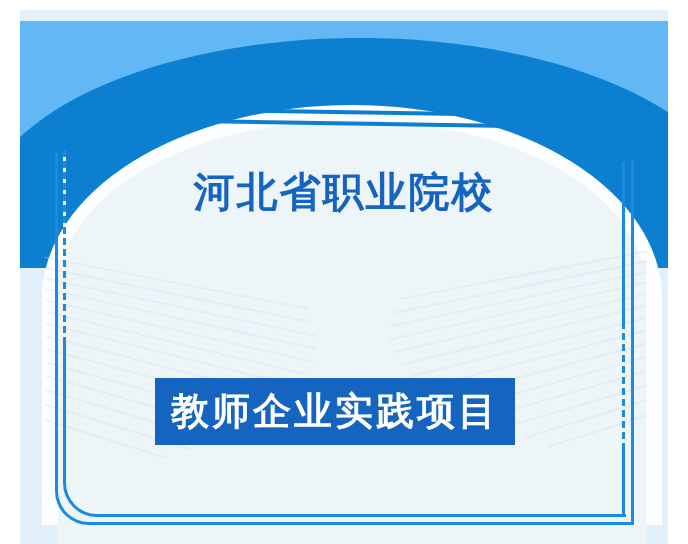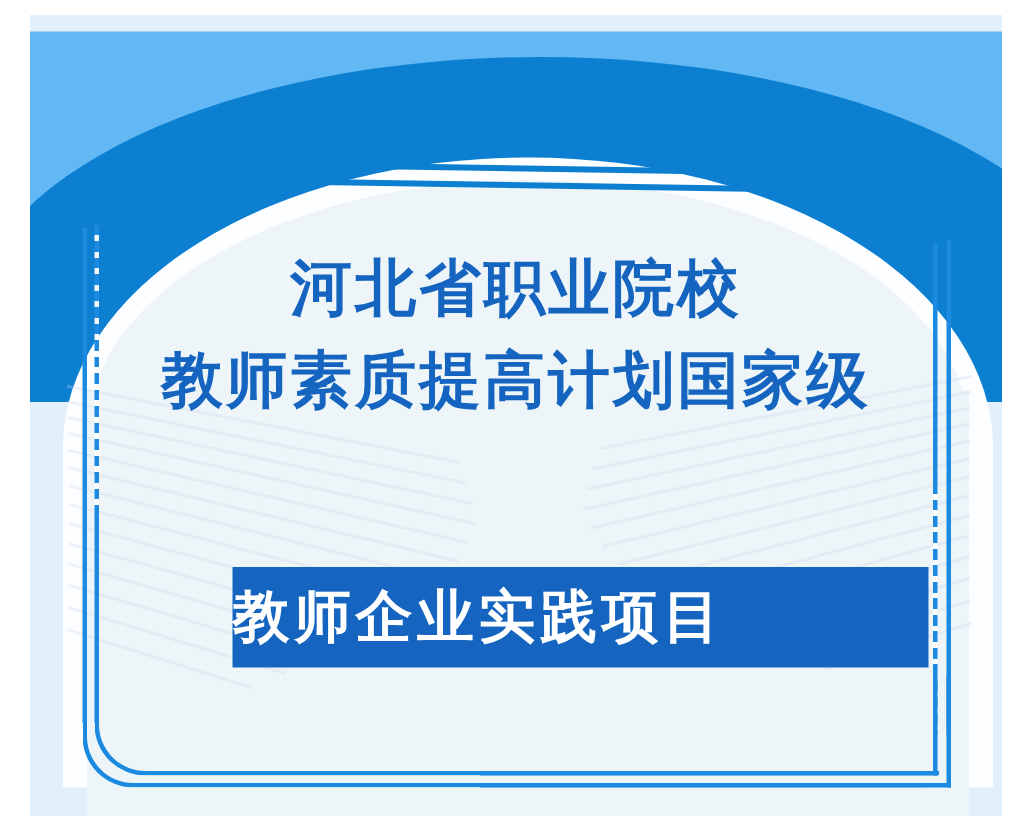--- a/index.html
+++ b/index.html
@@ -91,23 +91,23 @@
     line-height:61px;
     letter-spacing:2px;
     white-space:nowrap;
   }
   .headline div{white-space:nowrap;}
 
   
   .banner{
     position:absolute;
     left:135px;top:368px;
-    width:464px;height:67px;
+    width:360px;height:67px;
     background:#1565c0;
-    display:flex;align-items:center;
+    display:flex;align-items:center;justify-content:center;
   }
   .banner span{
     color:#ffffff;
     font-family:"DejaVu Sans","Liberation Sans",sans-serif;
     font-weight:bold;
     font-size:38px;
     letter-spacing:3px;
     white-space:nowrap;
   }
 </style>
@@ -177,21 +177,20 @@
 
       <div class="corner-bl" style="left:35px;top:440px;width:560px;height:72px;"></div>
       <div class="corner-bl" style="left:43px;top:440px;width:560px;height:64px;"></div>
 
       <div class="corner-br" style="left:300px;top:440px;width:311px;height:72px;"></div>
       <div class="corner-br" style="left:300px;top:440px;width:302px;height:64px;"></div>
     </div>
 
     <div class="headline">
       <div>河北省职业院校</div>
-      <div>教师素质提高计划国家级</div>
     </div>
 
     <div class="banner">
       <span>教师企业实践项目</span>
     </div>
 
   </div>
 </div>
 
 </body></html>

